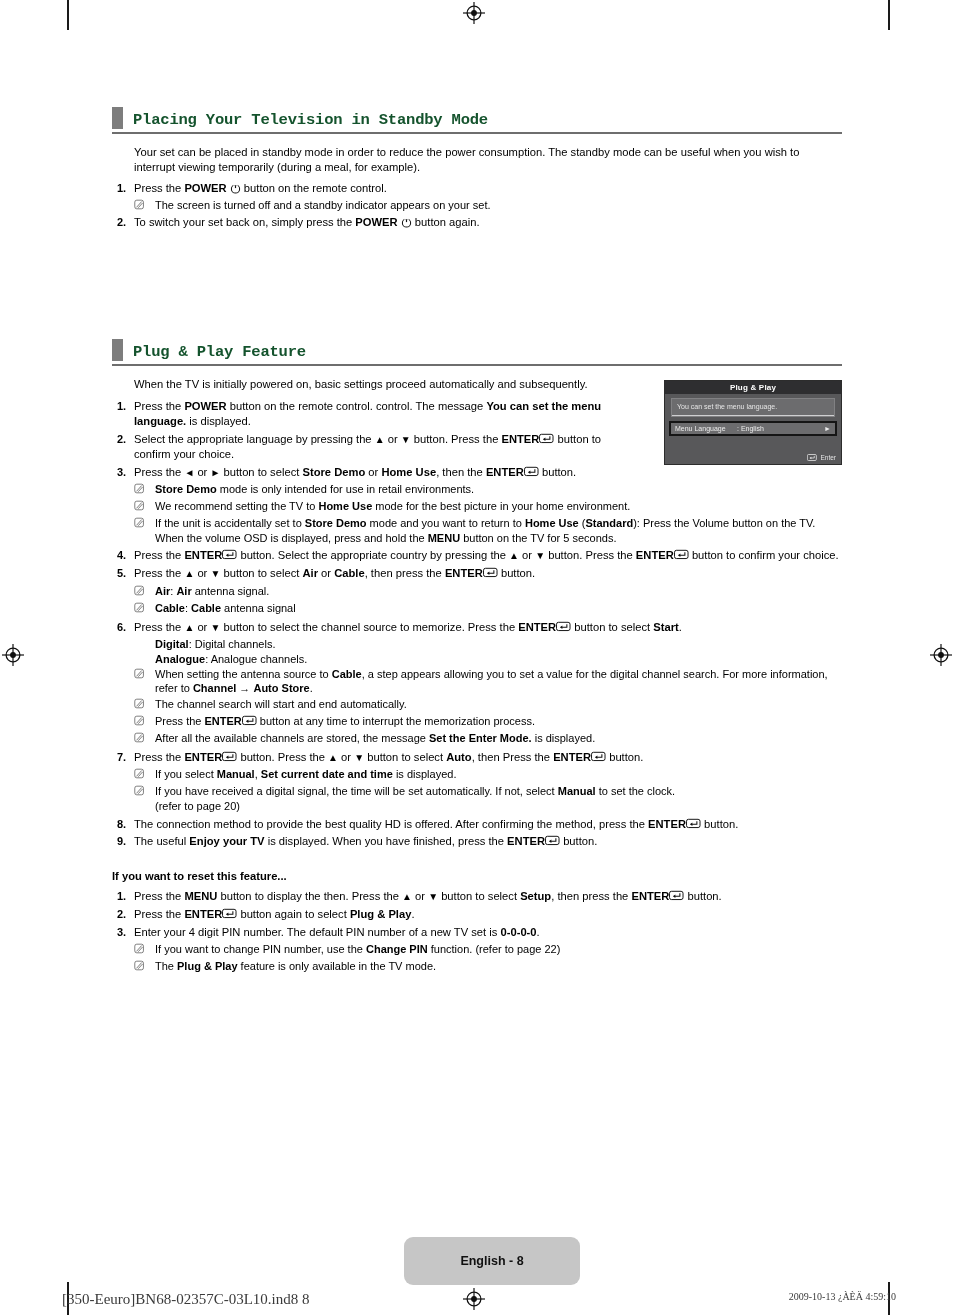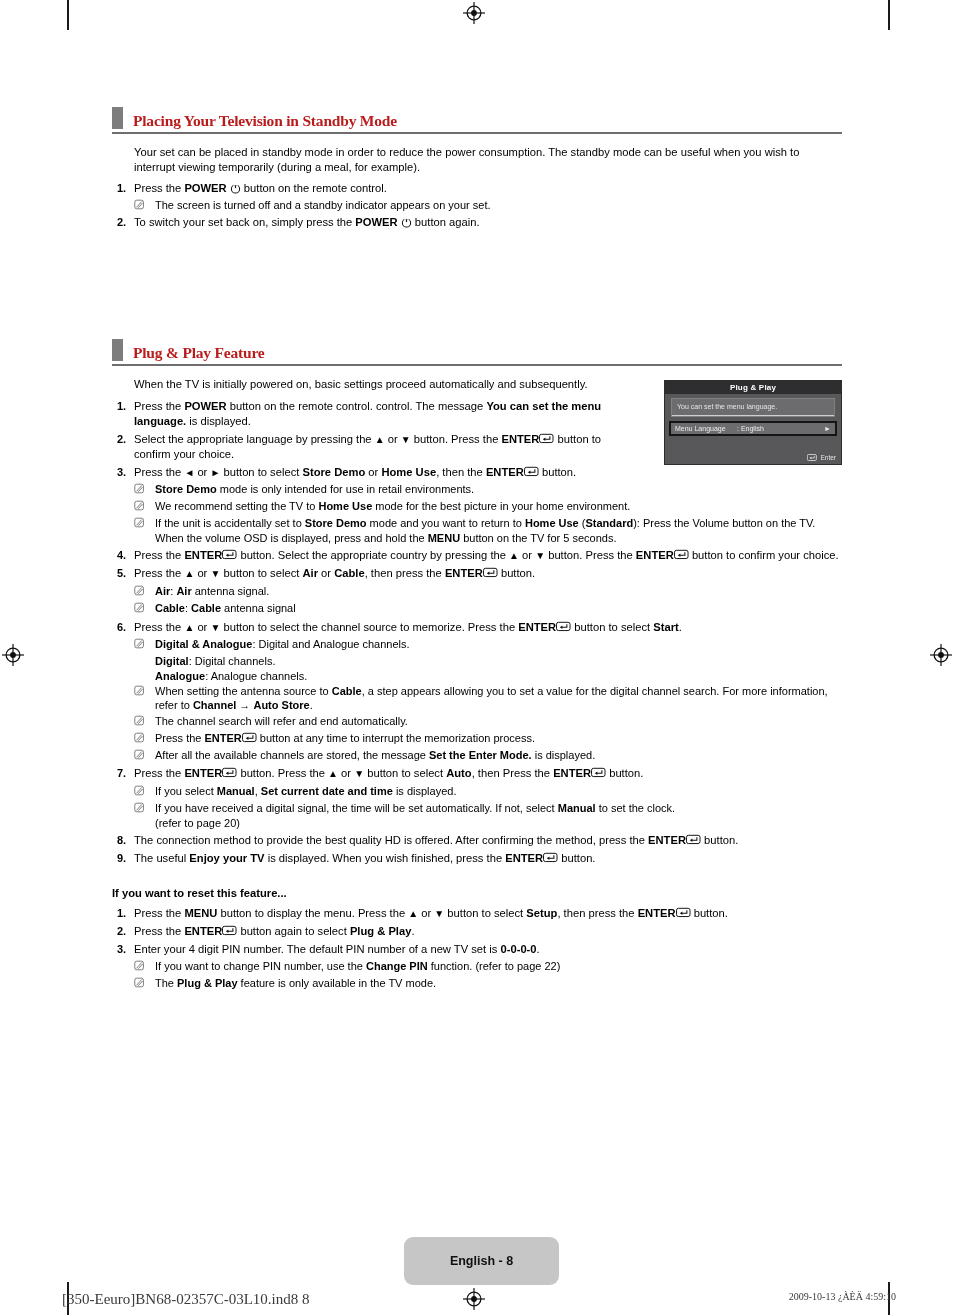--- a/index.html
+++ b/index.html
@@ -13,21 +13,21 @@
   
   .cropmark{position:absolute;background:#1a1a1a;}
   .reg{position:absolute;width:22px;height:22px;}
   .reg svg{display:block;}
 
   
   .section{position:absolute;left:112px;width:730px;}
   .sec-head{display:flex;align-items:flex-end;gap:0;border-bottom:2px solid #6e6e6e;padding-bottom:3px;}
   .sec-marker{width:11px;height:22px;background:#7d7d7d;margin-right:10px;flex:none;}
   .sec-title{font-size:15.5px;font-weight:bold;letter-spacing:-0.2px;line-height:1.1;
-             font-family:Liberation Serif, serif;color:#b91c1c;}
+             font-family:Liberation Mono, monospace;color:#14532d;}
 
   
   .body{margin-top:11px;font-size:11.2px;line-height:1.32;}
   .para{margin:0 0 6px 22px;text-align:left;}
 
   ol.steps{list-style:none;margin:0;padding:0;}
   li.step{display:flex;margin:0 0 2.5px 0;align-items:flex-start;}
   li.step > .num{width:22px;flex:none;font-weight:bold;font-size:11px;text-align:left;padding-left:5px;box-sizing:border-box;}
   li.step > .txt{flex:1;font-size:11.2px;line-height:1.36;}
 
@@ -57,21 +57,21 @@
   .osd-msg{padding:4px 5px 5px 5px;font-size:7px;color:#e6e6e6;border-bottom:1px solid #cfcfd1;}
   .osd-row{margin:4px 4px 0 4px;background:#6c6c6e;border:2px solid #151515;
            display:flex;align-items:center;padding:2px 4px;font-size:7px;color:#ededed;}
   .osd-row .lbl{flex:none;width:62px;}
   .osd-row .val{flex:1;}
   .osd-row .chev{flex:none;font-size:7px;}
   .osd-foot{position:absolute;right:5px;bottom:3px;display:flex;align-items:center;gap:3px;font-size:6.5px;color:#e4e4e4;}
   .osd-enter-ico{width:10px;height:7px;}
 
   
-  .pagebox{position:absolute;left:404px;top:1237px;width:155px;height:48px;
+  .pagebox{position:absolute;left:404px;top:1237px;width:176px;height:48px;
            background:#c6c6c6;border-radius:9px;display:flex;align-items:center;justify-content:center;}
   .pagebox span{font-size:12.5px;font-weight:bold;color:#111;}
   .foot-left{position:absolute;left:62px;top:1291px;font-family:"Liberation Serif", serif;font-size:15px;color:#3a3a3a;}
   .foot-right{position:absolute;right:58px;top:1291px;font-family:"Liberation Serif", serif;font-size:10px;color:#3a3a3a;}
 </style>
 </head>
 <body>
 
 <div class="page">
 
@@ -253,45 +253,37 @@
 
         <li class="step">
           <span class="num">6.</span>
           <span class="txt"><span>Press the </span><span class="arrow">▲</span> or <span class="arrow">▼</span><span> button to select the channel source to memorize. Press the </span><b>ENTER</b><span class="ico ico-enter"><svg viewBox="0 0 20 14" width="15" height="11">
                   <rect x="0.7" y="1.4" width="18" height="11" rx="2.6" fill="none" stroke="#111" stroke-width="1.3"></rect>
                   <path d="M14.5 4 L14.5 8 L6.5 8" fill="none" stroke="#111" stroke-width="1.4"></path>
                   <path d="M8.5 5.6 L5.2 8 L8.5 10.4 Z" fill="#111"></path>
                 </svg></span><span> button to select </span><b>Start</b><span>.</span></span>
         </li>
         <ul class="notes" style="margin-left:22px;">
-          <li class="note">
-            <span class="nicon"><svg viewBox="0 0 14 14" width="11" height="11">
-                  <rect x="1" y="1.5" width="11" height="11" rx="2.5" fill="none" stroke="#6b6b6b" stroke-width="1.1"></rect>
-                  <line x1="3.2" y1="10.6" x2="9.8" y2="3.2" stroke="#6b6b6b" stroke-width="1.1"></line>
-                  <line x1="5.4" y1="11.1" x2="11" y2="5" stroke="#6b6b6b" stroke-width="1.1"></line>
-                </svg></span>
-            <span class="ntxt"><b>Digital &amp; Analogue</b><span>: Digital and Analogue channels.</span></span>
-          </li>
           <li class="note-sub"><b>Digital</b><span>: Digital channels.</span></li>
           <li class="note-sub"><b>Analogue</b><span>: Analogue channels.</span></li>
           <li class="note">
             <span class="nicon"><svg viewBox="0 0 14 14" width="11" height="11">
                   <rect x="1" y="1.5" width="11" height="11" rx="2.5" fill="none" stroke="#6b6b6b" stroke-width="1.1"></rect>
                   <line x1="3.2" y1="10.6" x2="9.8" y2="3.2" stroke="#6b6b6b" stroke-width="1.1"></line>
                   <line x1="5.4" y1="11.1" x2="11" y2="5" stroke="#6b6b6b" stroke-width="1.1"></line>
                 </svg></span>
             <span class="ntxt"><span>When setting the antenna source to </span><b>Cable</b><span>, a step appears allowing you to set a value for the digital channel search. For more information, refer to </span><b>Channel</b><span> → </span><b>Auto Store</b><span>.</span></span>
           </li>
           <li class="note">
             <span class="nicon"><svg viewBox="0 0 14 14" width="11" height="11">
                   <rect x="1" y="1.5" width="11" height="11" rx="2.5" fill="none" stroke="#6b6b6b" stroke-width="1.1"></rect>
                   <line x1="3.2" y1="10.6" x2="9.8" y2="3.2" stroke="#6b6b6b" stroke-width="1.1"></line>
                   <line x1="5.4" y1="11.1" x2="11" y2="5" stroke="#6b6b6b" stroke-width="1.1"></line>
                 </svg></span>
-            <span class="ntxt">The channel search will refer and end automatically.</span>
+            <span class="ntxt">The channel search will start and end automatically.</span>
           </li>
           <li class="note">
             <span class="nicon"><svg viewBox="0 0 14 14" width="11" height="11">
                   <rect x="1" y="1.5" width="11" height="11" rx="2.5" fill="none" stroke="#6b6b6b" stroke-width="1.1"></rect>
                   <line x1="3.2" y1="10.6" x2="9.8" y2="3.2" stroke="#6b6b6b" stroke-width="1.1"></line>
                   <line x1="5.4" y1="11.1" x2="11" y2="5" stroke="#6b6b6b" stroke-width="1.1"></line>
                 </svg></span>
             <span class="ntxt"><span>Press the </span><b>ENTER</b><span class="ico ico-enter"><svg viewBox="0 0 20 14" width="15" height="11">
                     <rect x="0.7" y="1.4" width="18" height="11" rx="2.6" fill="none" stroke="#111" stroke-width="1.3"></rect>
                     <path d="M14.5 4 L14.5 8 L6.5 8" fill="none" stroke="#111" stroke-width="1.4"></path>
@@ -343,34 +335,34 @@
           <span class="num">8.</span>
           <span class="txt"><span>The connection method to provide the best quality HD is offered. After confirming the method, press the </span><b>ENTER</b><span class="ico ico-enter"><svg viewBox="0 0 20 14" width="15" height="11">
                   <rect x="0.7" y="1.4" width="18" height="11" rx="2.6" fill="none" stroke="#111" stroke-width="1.3"></rect>
                   <path d="M14.5 4 L14.5 8 L6.5 8" fill="none" stroke="#111" stroke-width="1.4"></path>
                   <path d="M8.5 5.6 L5.2 8 L8.5 10.4 Z" fill="#111"></path>
                 </svg></span><span> button.</span></span>
         </li>
 
         <li class="step">
           <span class="num">9.</span>
-          <span class="txt"><span>The useful </span><b>Enjoy your TV</b><span> is displayed. When you wish finished, press the </span><b>ENTER</b><span class="ico ico-enter"><svg viewBox="0 0 20 14" width="15" height="11">
+          <span class="txt"><span>The useful </span><b>Enjoy your TV</b><span> is displayed. When you have finished, press the </span><b>ENTER</b><span class="ico ico-enter"><svg viewBox="0 0 20 14" width="15" height="11">
                   <rect x="0.7" y="1.4" width="18" height="11" rx="2.6" fill="none" stroke="#111" stroke-width="1.3"></rect>
                   <path d="M14.5 4 L14.5 8 L6.5 8" fill="none" stroke="#111" stroke-width="1.4"></path>
                   <path d="M8.5 5.6 L5.2 8 L8.5 10.4 Z" fill="#111"></path>
                 </svg></span><span> button.</span></span>
         </li>
       </ol>
 
       <div style="margin-top:20px;">
         <div class="sub-head">If you want to reset this feature...</div>
         <ol class="steps">
           <li class="step">
             <span class="num">1.</span>
-            <span class="txt"><span>Press the </span><b>MENU</b><span> button to display the menu. Press the </span><span class="arrow">▲</span> or <span class="arrow">▼</span><span> button to select </span><b>Setup</b><span>, then press the </span><b>ENTER</b><span class="ico ico-enter"><svg viewBox="0 0 20 14" width="15" height="11">
+            <span class="txt"><span>Press the </span><b>MENU</b><span> button to display the then. Press the </span><span class="arrow">▲</span> or <span class="arrow">▼</span><span> button to select </span><b>Setup</b><span>, then press the </span><b>ENTER</b><span class="ico ico-enter"><svg viewBox="0 0 20 14" width="15" height="11">
                     <rect x="0.7" y="1.4" width="18" height="11" rx="2.6" fill="none" stroke="#111" stroke-width="1.3"></rect>
                     <path d="M14.5 4 L14.5 8 L6.5 8" fill="none" stroke="#111" stroke-width="1.4"></path>
                     <path d="M8.5 5.6 L5.2 8 L8.5 10.4 Z" fill="#111"></path>
                   </svg></span><span> button.</span></span>
           </li>
           <li class="step">
             <span class="num">2.</span>
             <span class="txt"><span>Press the </span><b>ENTER</b><span class="ico ico-enter"><svg viewBox="0 0 20 14" width="15" height="11">
                     <rect x="0.7" y="1.4" width="18" height="11" rx="2.6" fill="none" stroke="#111" stroke-width="1.3"></rect>
                     <path d="M14.5 4 L14.5 8 L6.5 8" fill="none" stroke="#111" stroke-width="1.4"></path>

